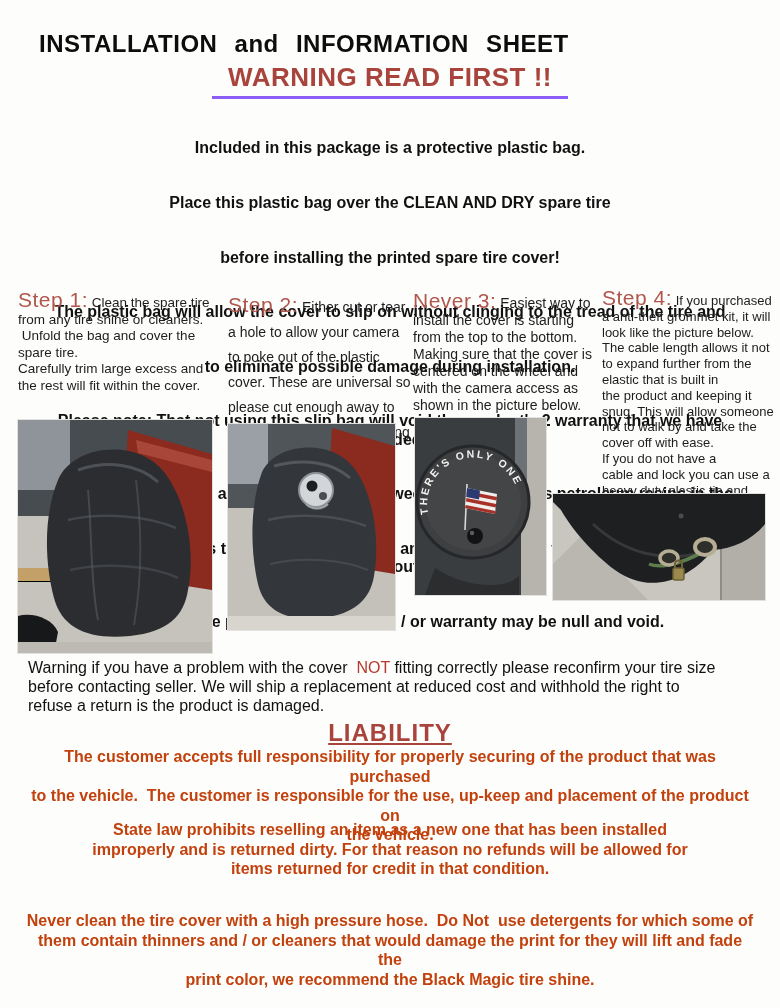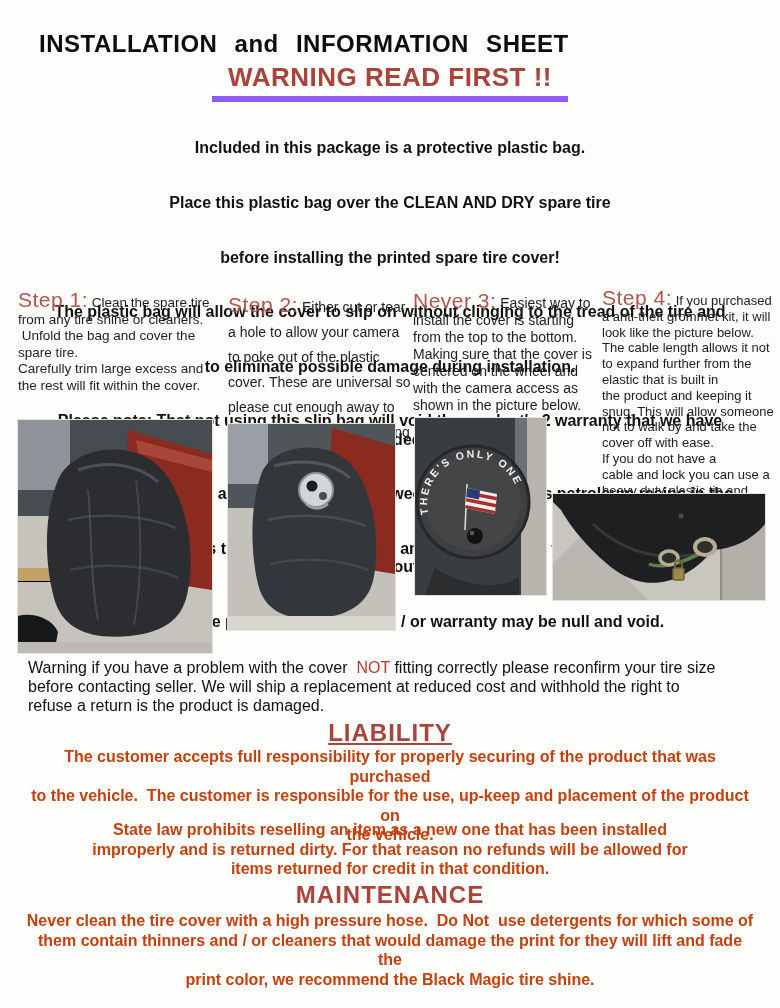--- a/index.html
+++ b/index.html
@@ -8,21 +8,21 @@
     font-family:"Liberation Sans",sans-serif;color:#151515;overflow:hidden;
   }
   .abs{position:absolute;}
   .doc-title{
     left:0;top:30px;width:644px;text-align:left;
     font-size:24px;font-weight:bold;letter-spacing:.5px;word-spacing:10px;color:#0d0d0d;margin-left:39px;
   }
   .warn-wrap{left:0;top:62px;width:780px;text-align:center;}
   .warn-heading{
     display:inline-block;font-size:26px;font-weight:bold;color:#a8443c;
-    border-bottom:6px solid #8b5cf6;padding:0 16px 3px 16px;letter-spacing:.5px;
+    border-bottom:3px solid #8b5cf6;padding:0 16px 3px 16px;letter-spacing:.5px;
   }
   .intro{left:20px;top:103px;width:740px;text-align:center;
     font-size:16px;font-weight:bold;line-height:18.2px;white-space:pre-wrap;color:#111;}
   .step{font-size:13.5px;line-height:16.5px;color:#1d1d1d;white-space:pre-wrap;}
   .step-label{font-size:21px;color:#b0564c;letter-spacing:.5px;font-weight:normal;}
   .step1{left:18px;top:292px;width:200px;}
   .step2{left:228px;top:292px;width:186px;font-size:14px;line-height:25px;}
   .step3{left:413px;top:292px;width:184px;font-size:14px;line-height:17px;}
   .step4{left:602px;top:290px;width:174px;font-size:13px;line-height:15.8px;}
   .photo{box-shadow:0 0 0 1px #e3e1dd;overflow:hidden;background:#c8c5bf;}
@@ -164,18 +164,17 @@
 refuse a return is the product is damaged.</span></div>
 
   <div class="abs sec-heading h-liability">LIABILITY</div>
   <div class="abs body-para liability-para">The customer accepts full responsibility for properly securing of the product that was purchased
 to the vehicle.  The customer is responsible for the use, up-keep and placement of the product on
 the vehicle.</div>
   <div class="abs body-para resale-para">State law prohibits reselling an item as a new one that has been installed
 improperly and is returned dirty. For that reason no refunds will be allowed for
 items returned for credit in that condition.</div>
 
-  <div class="abs sec-heading h-maintenance">MAINTENANCE</div>
   <div class="abs body-para maintenance-para">Never clean the tire cover with a high pressure hose.  Do Not  use detergents for which some of
 them contain thinners and / or cleaners that would damage the print for they will lift and fade the
 print color, we recommend the Black Magic tire shine.</div>
 
 </div>
 
 </body></html>

